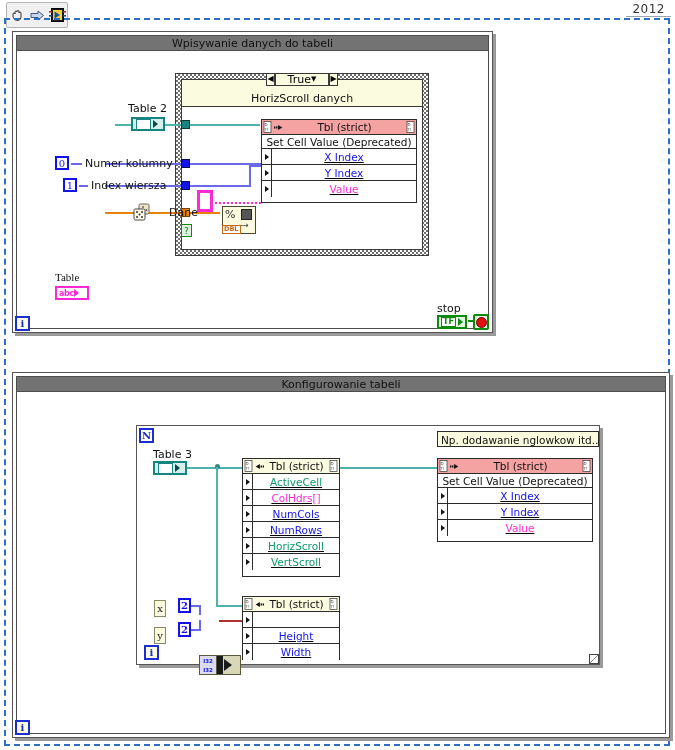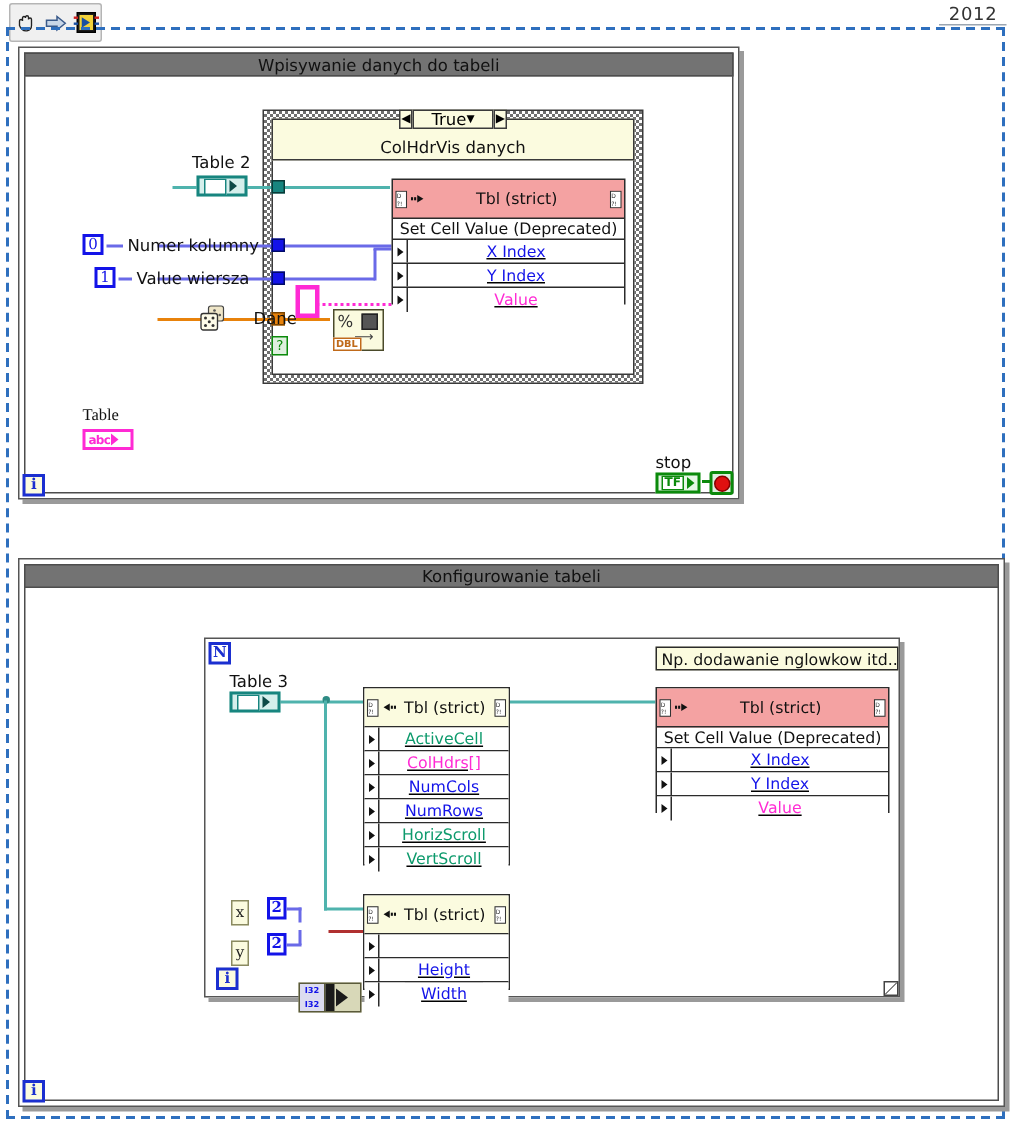--- a/index.html
+++ b/index.html
@@ -111,21 +111,21 @@
     padding:0 3px;font-size:11px;box-sizing:border-box;
   }
   #case-label{
     position:absolute;left:0;right:0;top:12px;text-align:center;
     font-size:11px;color:#111;
   }
 
   
   .pnode{border:1px solid #2b2b2b;background:#ffffff;box-sizing:border-box;}
   .pnode-hdr{
-    height:26px;display:flex;align-items:center;
+    height:15px;display:flex;align-items:center;
     border-bottom:1px solid #2b2b2b;
     font-size:10.5px;box-sizing:border-box;position:relative;
   }
   .pnode-hdr.ref{background:#f4a2a2;}
   .pnode-hdr.yel{background:#fbfbdf;}
   .pnode-hdr .title{flex:1;text-align:center;color:#111;}
   .gl{
     width:9px;height:13px;margin:0 1px;flex:none;
     display:flex;align-items:center;justify-content:center;
   }
@@ -326,21 +326,21 @@
 
 <div class="abs lv-frame" style="left:12px;top:31px;width:481px;height:302px;">
   <div class="lv-frame-inner"></div>
   <div class="lv-frame-title">Wpisywanie danych do tabeli</div>
 </div>
 <div class="abs lv-loop-i" style="left:15px;top:316px;">i</div>
 
 <div class="abs" id="case-struct" style="left:175px;top:73px;width:254px;height:183px;">
   <div id="case-inner"></div>
   <div id="case-banner">
-    <div id="case-label">ColHdrVis danych</div>
+    <div id="case-label">HorizScroll danych</div>
   </div>
   <div id="case-selector">
     <div class="case-arrow">◀</div>
     <div id="case-value">
       <span>True</span>
       <span style="font-size:7px;">▼</span>
     </div>
     <div class="case-arrow">▶</div>
   </div>
 </div>
@@ -411,21 +411,21 @@
   <span class="pg"></span>
     <span class="ar"></span>
 </div>
 
 <div class="abs term-int" style="left:55px;top:156px;">0</div>
 <div class="abs w wh" style="left:71px;top:163px;width:11px;background:#6a6ae8;height:2px;"></div>
 <div class="abs ctrl-label" style="left:85px;top:157px;">Numer kolumny</div>
 
 <div class="abs term-int" style="left:63px;top:178px;">1</div>
 <div class="abs w wh" style="left:79px;top:185px;width:9px;background:#6a6ae8;height:2px;"></div>
-<div class="abs ctrl-label" style="left:91px;top:179px;">Value wiersza</div>
+<div class="abs ctrl-label" style="left:91px;top:179px;">Index wiersza</div>
 
 <div class="abs dice" style="left:133px;top:203px;">
   <svg width="22" height="19" viewBox="0 0 22 19">
     <rect x="6" y="1" width="10" height="10" rx="1.5" fill="#efe6c8" stroke="#444" stroke-width="0.8"></rect>
     <rect x="1" y="6" width="11" height="11" rx="1.5" fill="#fdfbe8" stroke="#333" stroke-width="0.9"></rect>
     <circle cx="4" cy="9" r="1" fill="#333"></circle>
       <circle cx="9" cy="9" r="1" fill="#333"></circle>
     <circle cx="6.5" cy="11.5" r="1" fill="#333"></circle>
     <circle cx="4" cy="14" r="1" fill="#333"></circle>
       <circle cx="9" cy="14" r="1" fill="#333"></circle>

